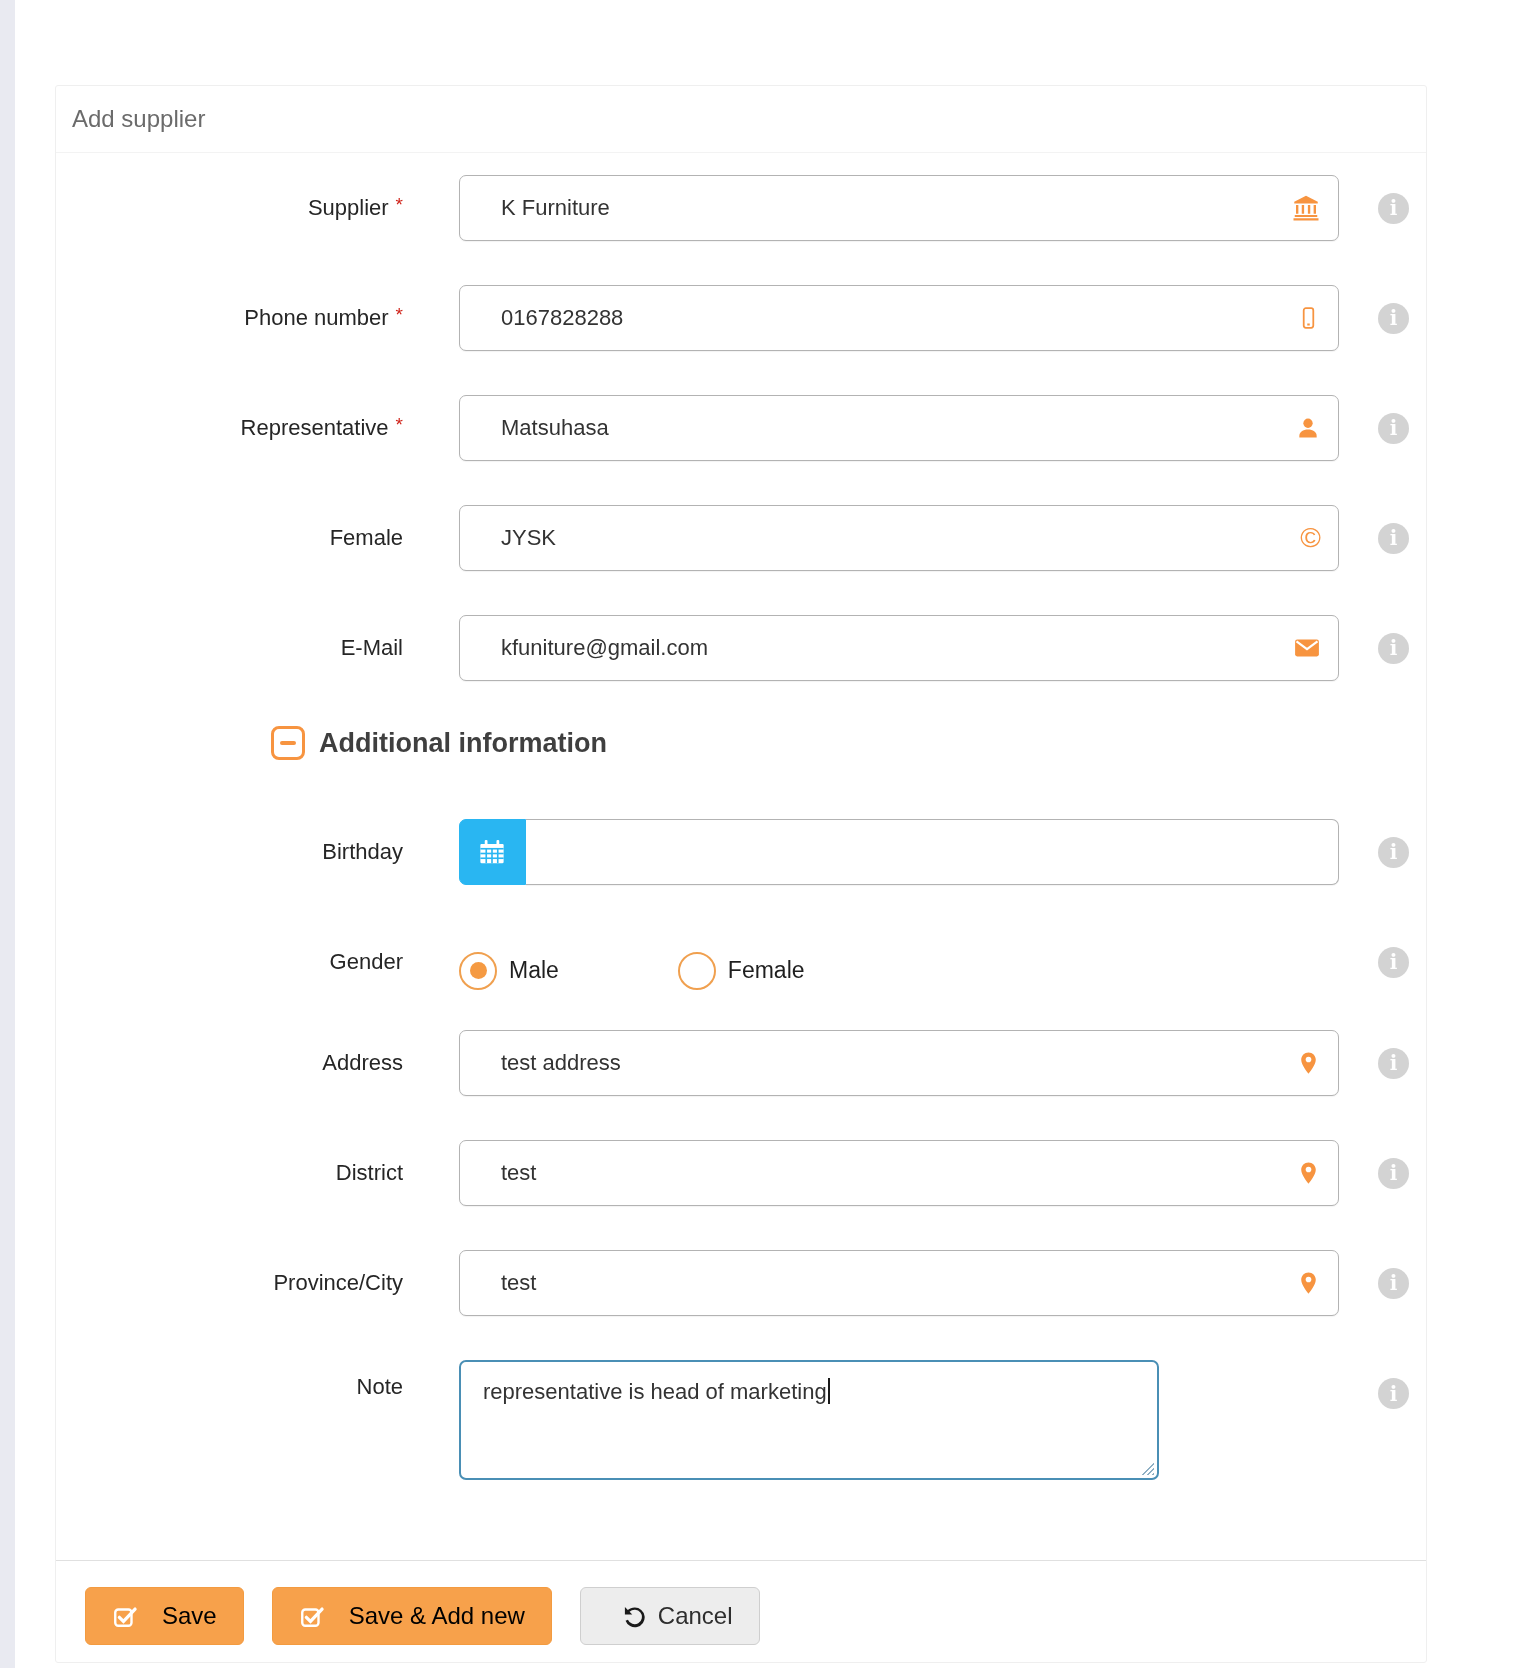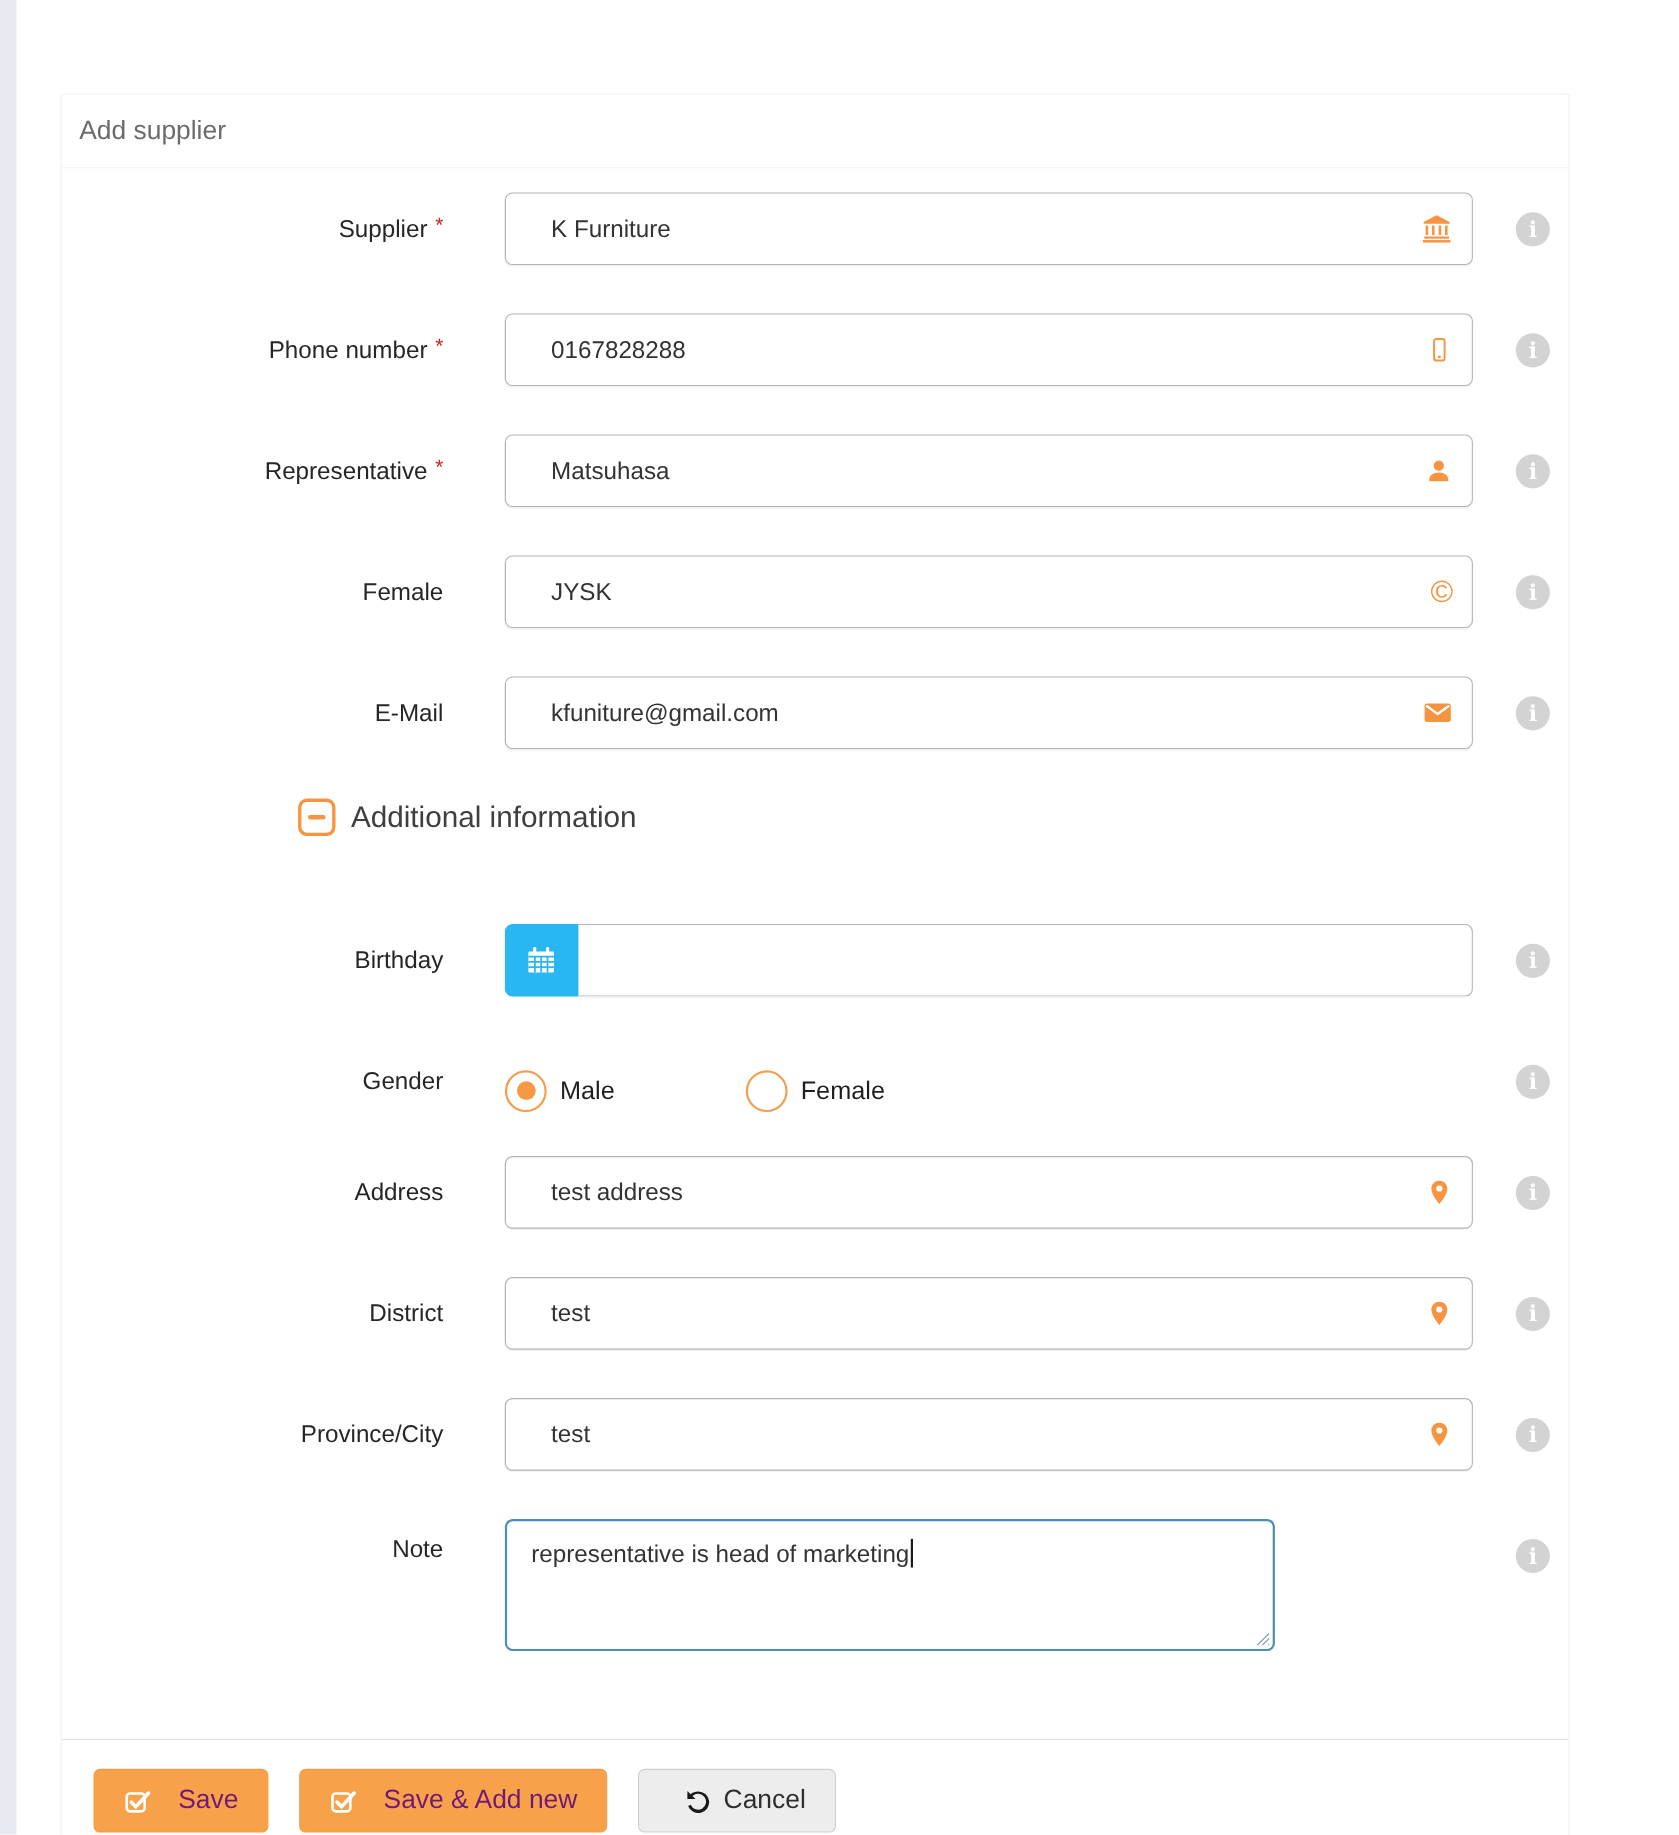--- a/index.html
+++ b/index.html
@@ -14,21 +14,21 @@
 
   .row { display:flex; align-items:center; margin-bottom:44px; min-height:66px; }
   .row .lbl { width:347px; text-align:right; font-size:22px; color:#262626; flex:0 0 347px; }
   .req { color:#cf2219; font-size:19px; margin-left:7px; position:relative; top:-4px; }
   .row .field { margin-left:56px; width:880px; position:relative; display:flex; }
   input.txt { width:100%; height:66px; border:1px solid #b3b3b3; border-radius:7px; padding:0 62px 0 41px; font-size:22px; color:#333; font-family:"Liberation Sans",sans-serif; background:#fff; box-shadow:0 1px 1px rgba(0,0,0,0.05); outline:none; }
   .ficon { position:absolute; right:18px; top:50%; transform:translateY(-50%); display:flex; align-items:center; }
   .info { margin-left:39px; width:31px; height:31px; border-radius:50%; background:#d3d3d3; color:#fff; display:flex; align-items:center; justify-content:center; flex:0 0 31px; }
   .info span { font-family:"DejaVu Serif", serif; font-weight:700; font-size:20px; line-height:1; }
 
-  .section { display:flex; align-items:center; padding-left:215px; margin-top:12px; margin-bottom:79px; height:36px; cursor:pointer; }
+  .section { display:flex; align-items:center; padding-left:215px; margin-top:12px; margin-bottom:58px; height:36px; cursor:pointer;font-weight:bold; }
   .minus-sq { width:34px; height:34px; border:3px solid #f79440; border-radius:8px; display:flex; align-items:center; justify-content:center; }
   .minus-sq i { display:block; width:16px; height:4px; background:#f79440; border-radius:2px; }
   .section-lbl { font-size:27px; color:#3f3f3f; margin-left:14px; }
 
   .igroup { display:flex; width:880px; }
   .cal-btn { width:73px; height:66px; background:#29b6f2; border:1px solid #29b6f2; border-radius:7px 0 0 7px; display:flex; align-items:center; justify-content:center; cursor:pointer; }
   .igroup input.txt { border-radius:0 7px 7px 0; border-left:none; }
 
   .radio-row { display:flex; align-items:center;margin-top:17px; }
   .radio { width:38px; height:38px; border:2px solid #f0a04f; border-radius:50%; background:#fff; display:flex; align-items:center; justify-content:center; cursor:pointer; }
@@ -39,21 +39,21 @@
   .note-row { align-items:flex-start; margin-bottom:0; }
   .note-row .lbl { padding-top:14px; }
   .note-box { width:700px; height:120px; border:2px solid #4a8fb5; border-radius:7px; padding:16px 22px; font-size:22px; color:#333; position:relative; background:#fff; }
   .caret { display:inline-block; width:2px; height:26px; background:#1a1a1a; vertical-align:text-bottom; margin-left:1px; }
   .resize-grip { position:absolute; right:3px; bottom:3px; width:13px; height:13px; clip-path:polygon(100% 0,100% 100%,0 100%); background:repeating-linear-gradient(135deg, transparent 0 2.2px, #8fb0c4 2.2px 3.6px); }
   .note-row .info { margin-top:18px; }
   .body-pad { height:80px; }
 
   .footer { border-top:1px solid #e0e0e0; padding:26px 0 17px 29px; display:flex; align-items:center; }
   .btn { height:58px; border-radius:6px; font-size:24px; display:inline-flex; align-items:center; gap:11px; padding:0 26px; cursor:pointer; font-family:"Liberation Sans",sans-serif; border:1px solid transparent; }
-  .btn-orange { background:#f7a14b; border-color:#f39b40; color:#701a75;gap:24px; }
+  .btn-orange { background:#f7a14b; border-color:#f39b40; color:#000000;gap:24px; }
   .btn-gray { background:#ededed; border-color:#cfcfcf; color:#2e2e2e;padding-left:40px; }
   .btn + .btn { margin-left:28px; }
   .copyright-glyph { font-size:28px; color:#f79440; line-height:1; }
 </style>
 </head>
 <body>
 
 <div class="gutter"></div>
 
 <div class="card">

